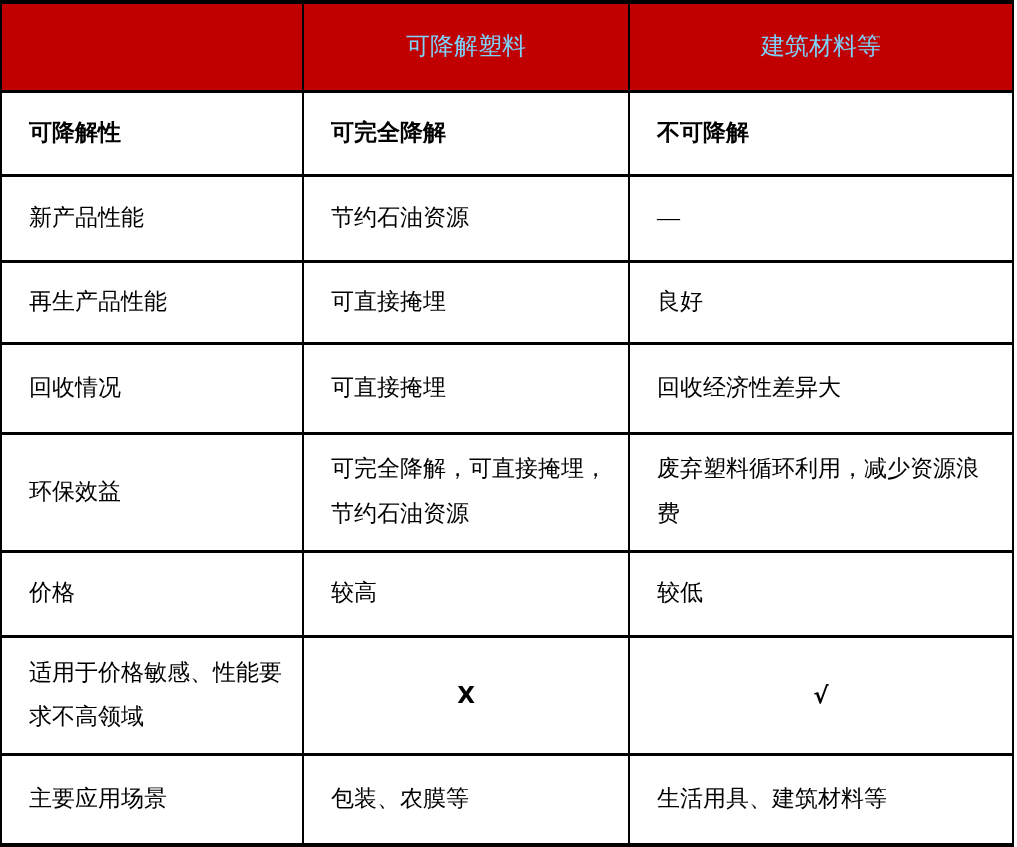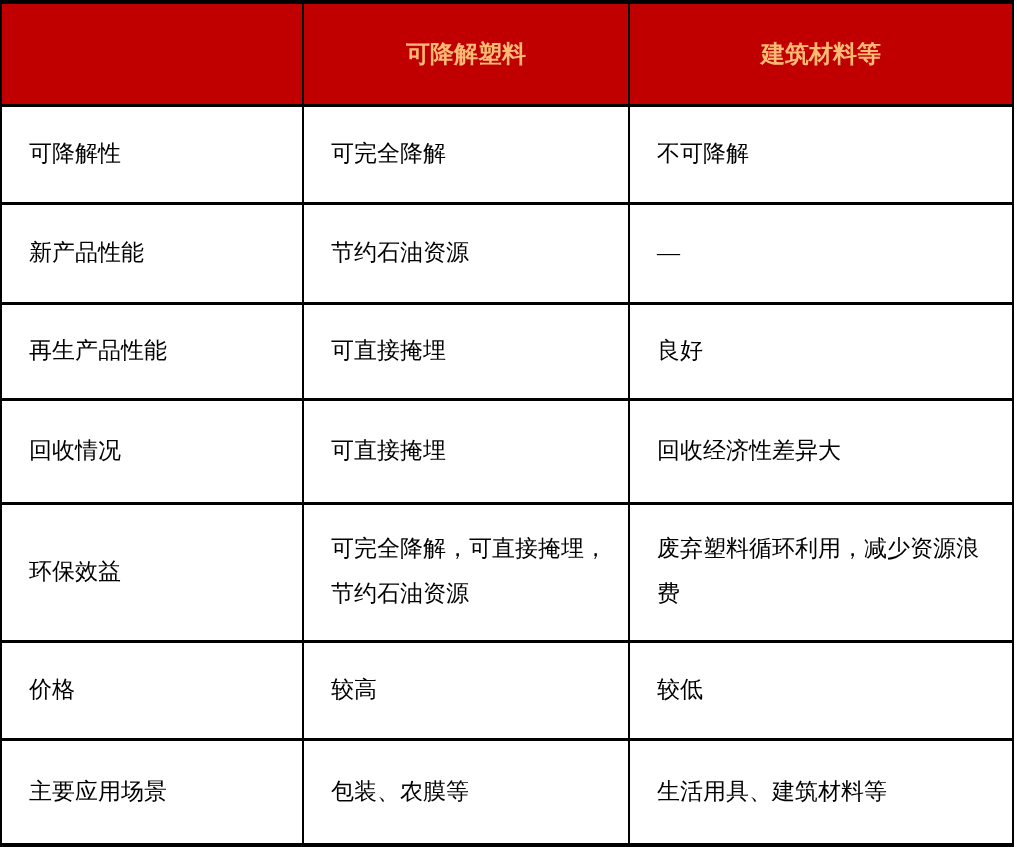--- a/index.html
+++ b/index.html
@@ -25,42 +25,42 @@
     border-left: 2px solid #000000;
     border-right: 2px solid #000000;
     border-top: 3px solid #000000;
     border-bottom: 3px solid #000000;
     vertical-align: middle;
     font-size: 23px;
     line-height: 1.95;
   }
   table.compare tr.header-row th {
     background: #c00000;
-    color: #fdba74;
-    font-weight: bold;
+    color: #7dd3fc;
+    font-weight: normal;
     font-size: 24px;
     text-align: center;
     border-top: 4px solid #000000;
   }
   table.compare tr:last-child td { border-bottom: 4px solid #000000; }
   td.label-cell, td.value-cell {
     text-align: left;
     padding: 8px 14px 8px 27px;
   }
   td.mark-cell {
     text-align: center;
     padding: 0;
     font-size: 31px;
     font-family: "DejaVu Sans", sans-serif;
     font-weight: bold;
     line-height: 1;
   }
   
   tr.h-header { height: 82px; }
-  tr.h-s1 { height: 77px; }
+  tr.h-s1 { height: 77px; font-weight: bold; }
   tr.h-s2 { height: 79px; }
   tr.h-s3 { height: 76px; }
   tr.h-s4 { height: 82px; }
   tr.h-d1 { height: 94px; }
   tr.h-s5 { height: 78px; padding-left: 24px; }
   tr.h-d2 { height: 93px; }
   tr.h-d3 { height: 97px; }
   tr.h-s6 { height: 83px; }
 </style>
 </head>
@@ -102,20 +102,25 @@
     <tr class="h-d1">
       <td class="label-cell">环保效益</td>
       <td class="value-cell">可完全降解，可直接掩埋，节约石油资源</td>
       <td class="value-cell">废弃塑料循环利用，减少资源浪费</td>
     </tr>
     <tr class="h-s5">
       <td class="label-cell">价格</td>
       <td class="value-cell">较高</td>
       <td class="value-cell">较低</td>
     </tr>
+    <tr class="h-d3">
+      <td class="label-cell">适用于价格敏感、性能要求不高领域</td>
+      <td class="mark-cell">X</td>
+      <td class="mark-cell">√</td>
+    </tr>
     <tr class="h-s6">
       <td class="label-cell">主要应用场景</td>
       <td class="value-cell">包装、农膜等</td>
       <td class="value-cell">生活用具、建筑材料等</td>
     </tr>
   </tbody>
     </table>
 </div>
 
 </body></html>

